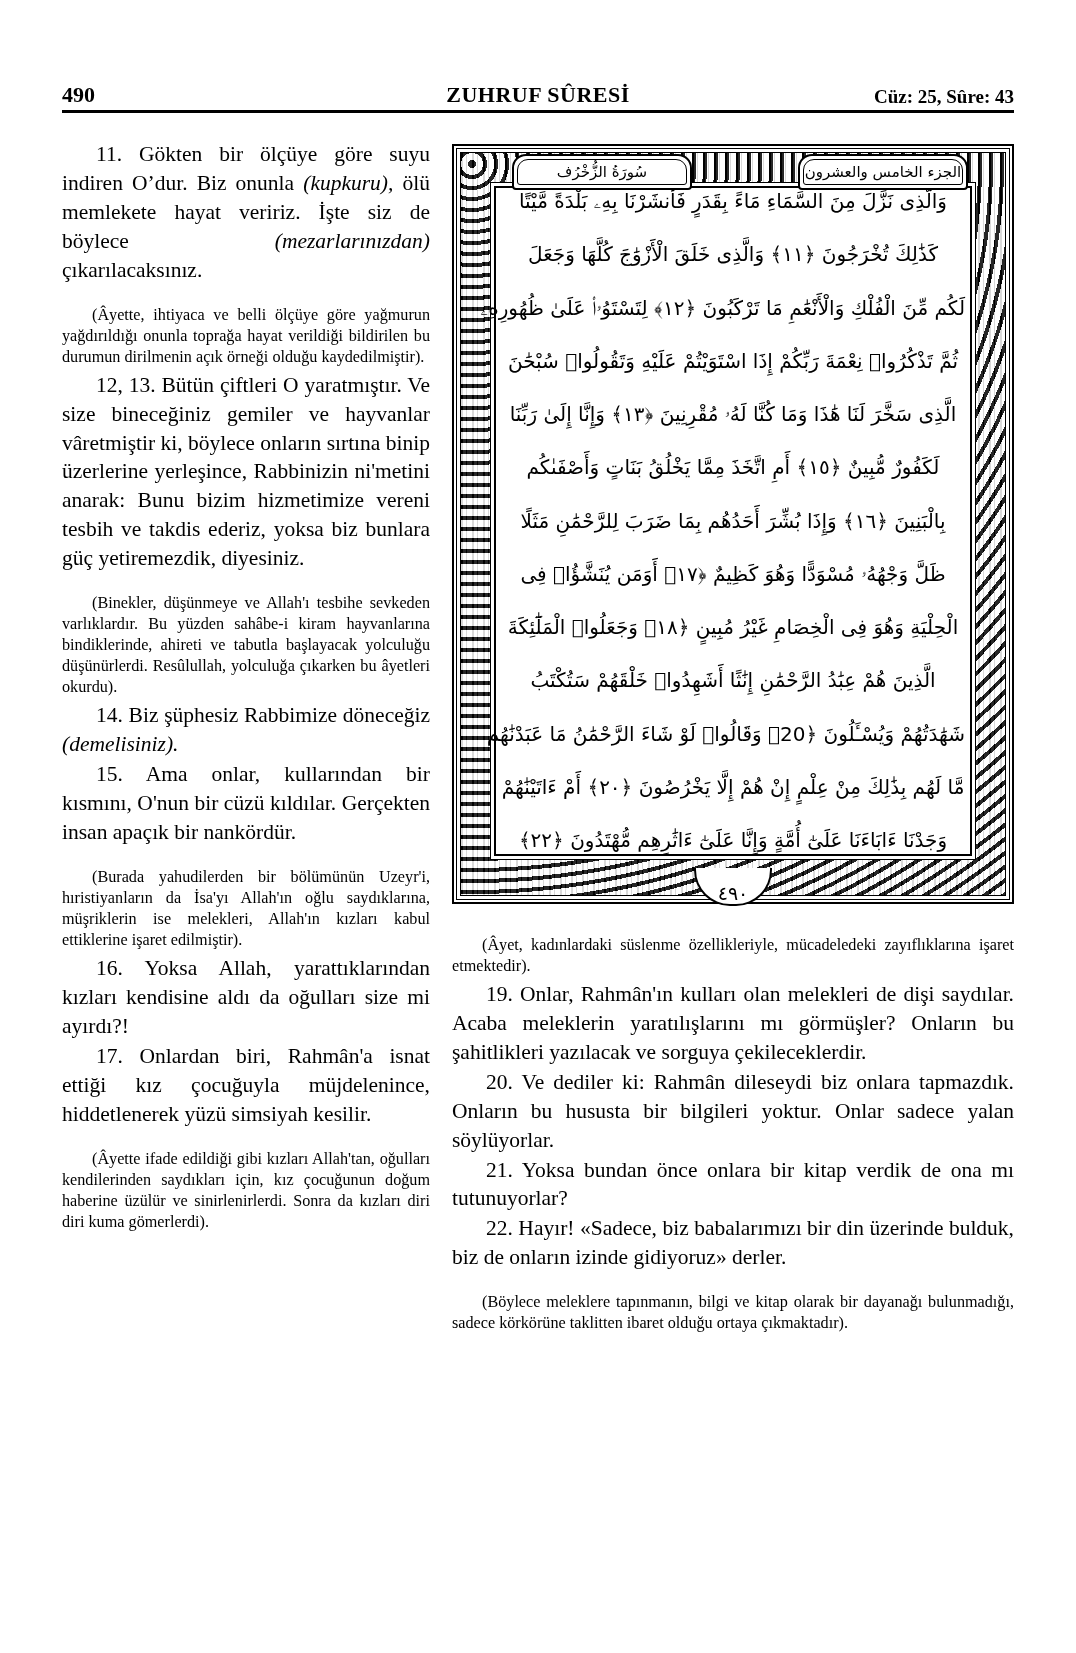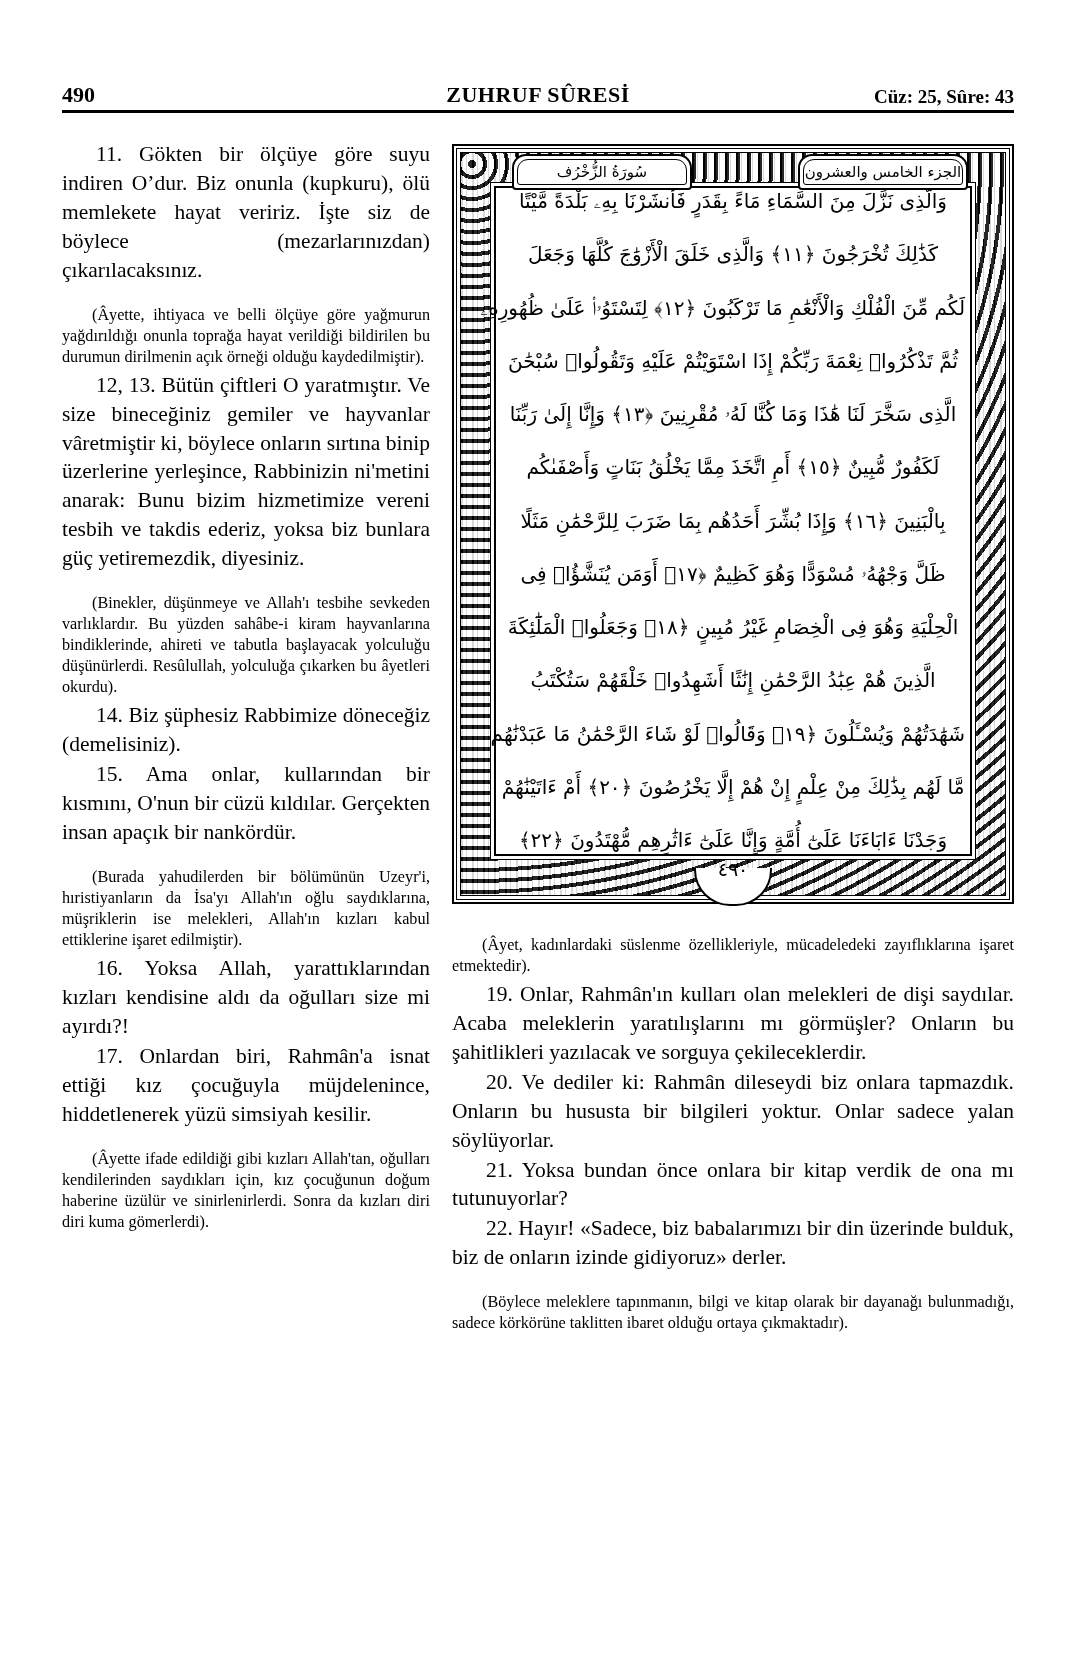--- a/index.html
+++ b/index.html
@@ -90,21 +90,21 @@
   p.v + p.v { margin-top: 1px; }
 
   p.note {
     margin: 20px 0 3px 0;
     font-size: 16.2px;
     line-height: 1.30;
     text-align: justify;
     text-indent: 30px;
   }
 
-  .ital { }
+  .ital { font-style: italic; }
 
   
   p.v, p.note { text-align-last: left; }
 
   
   .quran {
     position: absolute;
     left: 452px;
     top: 144px;
     width: 562px;
@@ -193,21 +193,21 @@
     transform: translateX(-50%);
     bottom: -2px;
     width: 78px;
     height: 38px;
     background: #fff;
     border: 2px solid #000;
     border-top: none;
     border-radius: 0 0 36px 36px;
     z-index: 7;
     display: flex;
-    align-items: flex-start;
+    align-items: flex-end;
     justify-content: center;
     box-sizing: border-box;
   }
   .q-folio span {
     font-family: "DejaVu Sans", sans-serif;
     font-size: 19px;
     margin-top: -10px;
     letter-spacing: 1px;
   }
 
@@ -292,21 +292,21 @@
           <div class="line">وَالَّذِى نَزَّلَ مِنَ السَّمَاءِ مَاءً بِقَدَرٍ فَأَنشَرْنَا بِهِۦ بَلْدَةً مَّيْتًا</div>
           <div class="line">كَذَٰلِكَ تُخْرَجُونَ ﴿١١﴾ وَالَّذِى خَلَقَ الْأَزْوَٰجَ كُلَّهَا وَجَعَلَ</div>
           <div class="line">لَكُم مِّنَ الْفُلْكِ وَالْأَنْعَٰمِ مَا تَرْكَبُونَ ﴿١٢﴾ لِتَسْتَوُۥا۟ عَلَىٰ ظُهُورِهِۦ</div>
           <div class="line">ثُمَّ تَذْكُرُوا۟ نِعْمَةَ رَبِّكُمْ إِذَا اسْتَوَيْتُمْ عَلَيْهِ وَتَقُولُوا۟ سُبْحَٰنَ</div>
           <div class="line">الَّذِى سَخَّرَ لَنَا هَٰذَا وَمَا كُنَّا لَهُۥ مُقْرِنِينَ ﴿١٣﴾ وَإِنَّا إِلَىٰ رَبِّنَا</div>
           <div class="line">لَكَفُورٌ مُّبِينٌ ﴿١٥﴾ أَمِ اتَّخَذَ مِمَّا يَخْلُقُ بَنَاتٍ وَأَصْفَىٰكُم</div>
           <div class="line">بِالْبَنِينَ ﴿١٦﴾ وَإِذَا بُشِّرَ أَحَدُهُم بِمَا ضَرَبَ لِلرَّحْمَٰنِ مَثَلًا</div>
           <div class="line">ظَلَّ وَجْهُهُۥ مُسْوَدًّا وَهُوَ كَظِيمٌ ﴿١٧﴾ أَوَمَن يُنَشَّؤُا۟ فِى</div>
           <div class="line">الْحِلْيَةِ وَهُوَ فِى الْخِصَامِ غَيْرُ مُبِينٍ ﴿١٨﴾ وَجَعَلُوا۟ الْمَلَٰٓئِكَةَ</div>
           <div class="line">الَّذِينَ هُمْ عِبَٰدُ الرَّحْمَٰنِ إِنَٰثًا أَشَهِدُوا۟ خَلْقَهُمْ سَتُكْتَبُ</div>
-          <div class="line">شَهَٰدَتُهُمْ وَيُسْـَٔلُونَ ﴿١٩﴾ وَقَالُوا۟ لَوْ شَاءَ الرَّحْمَٰنُ مَا عَبَدْنَٰهُم</div>
+          <div class="line">شَهَٰدَتُهُمْ وَيُسْـَٔلُونَ ﴿20﴾ وَقَالُوا۟ لَوْ شَاءَ الرَّحْمَٰنُ مَا عَبَدْنَٰهُم</div>
           <div class="line">مَّا لَهُم بِذَٰلِكَ مِنْ عِلْمٍ إِنْ هُمْ إِلَّا يَخْرُصُونَ ﴿٢٠﴾ أَمْ ءَاتَيْنَٰهُمْ</div>
           <div class="line">وَجَدْنَا ءَابَاءَنَا عَلَىٰٓ أُمَّةٍ وَإِنَّا عَلَىٰٓ ءَاثَٰرِهِم مُّهْتَدُونَ ﴿٢٢﴾</div>
         </div>
     </div>
 
     <div class="q-folio">
       <span>٤٩٠</span>
     </div>
   </div>
 

